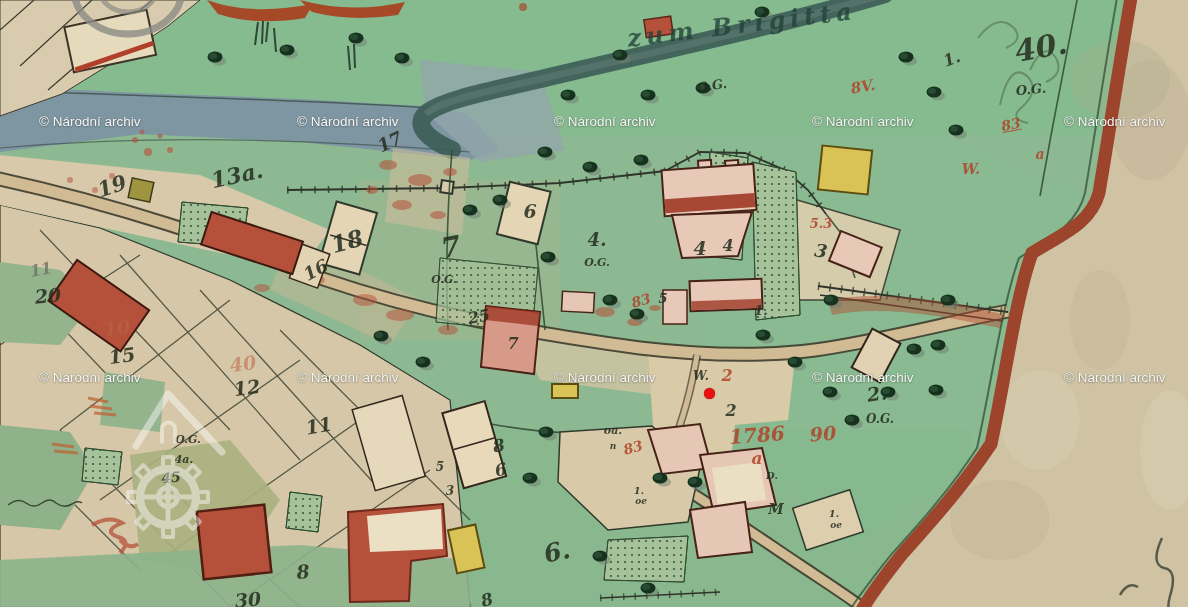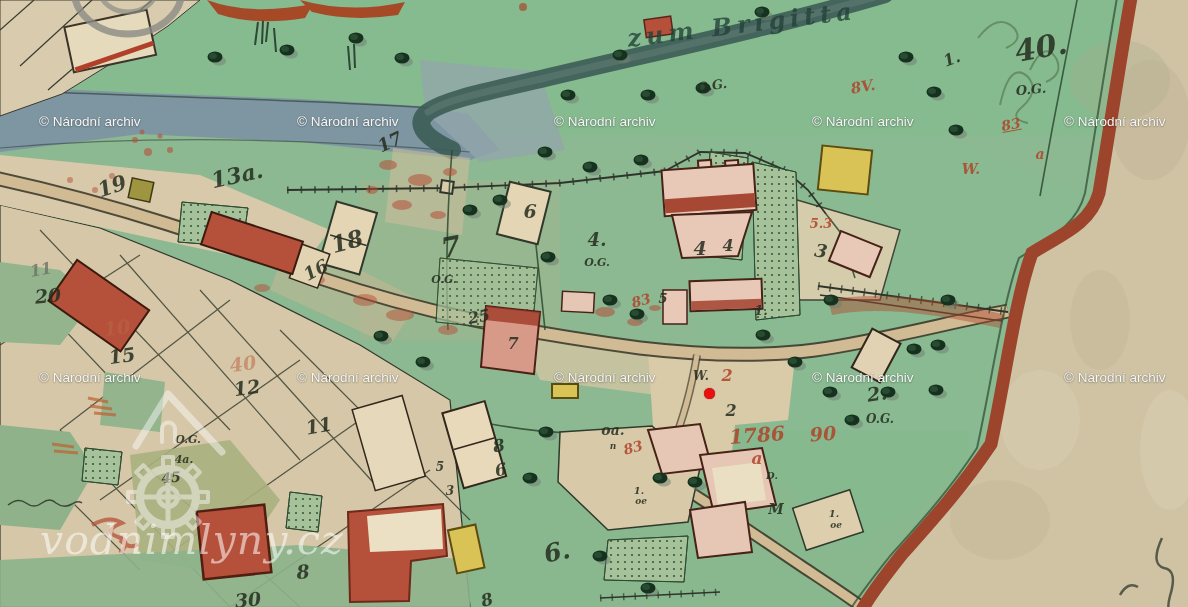--- a/index.html
+++ b/index.html
@@ -411,21 +411,21 @@
       <span class="lbl ink" style="left: 303px; top: 573px; font-size: 19px; transform: translate(-50%, -55%) rotate(-5deg);">8</span>
       <span class="lbl ink" style="left: 248px; top: 601px; font-size: 19px; transform: translate(-50%, -55%) rotate(-5deg);">30</span>
       <span class="lbl ink" style="left: 557px; top: 553px; font-size: 25px; transform: translate(-50%, -55%) rotate(-12deg);">6.</span>
       <span class="lbl ink" style="left: 487px; top: 601px; font-size: 17px; transform: translate(-50%, -55%) rotate(-15deg);">8</span>
       <span class="lbl ink" style="left: 731px; top: 412px; font-size: 16px; transform: translate(-50%, -55%) rotate(0deg);">2</span>
       <span class="lbl ink" style="left: 776px; top: 510px; font-size: 14px; transform: translate(-50%, -55%) rotate(0deg);">M</span>
       <span class="lbl ink" style="left: 639px; top: 491px; font-size: 10px; transform: translate(-50%, -55%) rotate(0deg);">1.</span>
       <span class="lbl ink" style="left: 641px; top: 502px; font-size: 9px; transform: translate(-50%, -55%) rotate(0deg);">oe</span>
       <span class="lbl ink" style="left: 834px; top: 514px; font-size: 10px; transform: translate(-50%, -55%) rotate(0deg);">1.</span>
       <span class="lbl ink" style="left: 836px; top: 526px; font-size: 9px; transform: translate(-50%, -55%) rotate(0deg);">oe</span>
-      <span class="lbl ink" style="left: 613px; top: 431px; font-size: 14px; transform: translate(-50%, -55%) rotate(0deg); text-align: center;">oa.</span>
+      <span class="lbl ink" style="left: 613px; top: 431px; font-size: 11px; transform: translate(-50%, -55%) rotate(0deg); text-align: center;">oa.</span>
       <span class="lbl ink" style="left: 613px; top: 447px; font-size: 9px; transform: translate(-50%, -55%) rotate(0deg);">n</span>
       <span class="lbl ink" style="left: 877px; top: 395px; font-size: 19px; transform: translate(-50%, -55%) rotate(-8deg);">2.</span>
       <span class="lbl ink" style="left: 880px; top: 420px; font-size: 12px; transform: translate(-50%, -55%) rotate(0deg);">O.G.</span>
       <span class="lbl ink" style="left: 171px; top: 478px; font-size: 14px; transform: translate(-50%, -55%) rotate(-5deg);">45</span>
       <span class="lbl ink" style="left: 184px; top: 420px; font-size: 11px; transform: translate(-50%, -55%) rotate(0deg); margin-top: 40px;">4a.</span>
       <span class="lbl ink" style="left: 188px; top: 440px; font-size: 11px; transform: translate(-50%, -55%) rotate(0deg);">O.G.</span>
       <span class="lbl ink" style="left: 772px; top: 476px; font-size: 10px; transform: translate(-50%, -55%) rotate(0deg);">D.</span>
       <span class="lbl ink" style="left: 952px; top: 60px; font-size: 16px; transform: translate(-50%, -55%) rotate(-20deg);">1.</span>
       <span class="lbl red" style="left: 727px; top: 377px; font-size: 16px; transform: translate(-50%, -55%) rotate(0deg);">2</span>
       <span class="lbl red" style="left: 757px; top: 436px; font-size: 20px; transform: translate(-50%, -55%) rotate(-4deg);">1786</span>
@@ -460,21 +460,20 @@
             <rect x="41" y="75" width="10" height="12" stroke-width="4" transform="rotate(315 46 115)"></rect>
           </g>
           <line x1="46" y1="87" x2="46" y2="143" stroke-width="5"></line>
           <line x1="18" y1="115" x2="74" y2="115" stroke-width="5"></line>
           <circle cx="46" cy="115" r="9.5" stroke-width="5"></circle>
           <circle cx="46" cy="115" r="3.5" fill="#ffffff" stroke="none"></circle>
         </g>
       </g>
     </svg>
   </div>
-  <div id="site-wm">vodnimlyny.cz</div>
 
   <div id="marker" style="width: 11px; height: 11px; left: 703.5px; top: 387.5px; background: rgb(232, 17, 17);"></div>
 <div class="wm" style="left: 22px; top: 115px;">© Národní archiv</div>
     <div class="wm" style="left: 280px; top: 115px;">© Národní archiv</div>
     <div class="wm" style="left: 537px; top: 115px;">© Národní archiv</div>
     <div class="wm" style="left: 795px; top: 115px;">© Národní archiv</div>
     <div class="wm" style="left: 1047px; top: 115px;">© Národní archiv</div>
     <div class="wm" style="left: 22px; top: 371px;">© Národní archiv</div>
     <div class="wm" style="left: 280px; top: 371px;">© Národní archiv</div>
     <div class="wm" style="left: 537px; top: 371px;">© Národní archiv</div>

